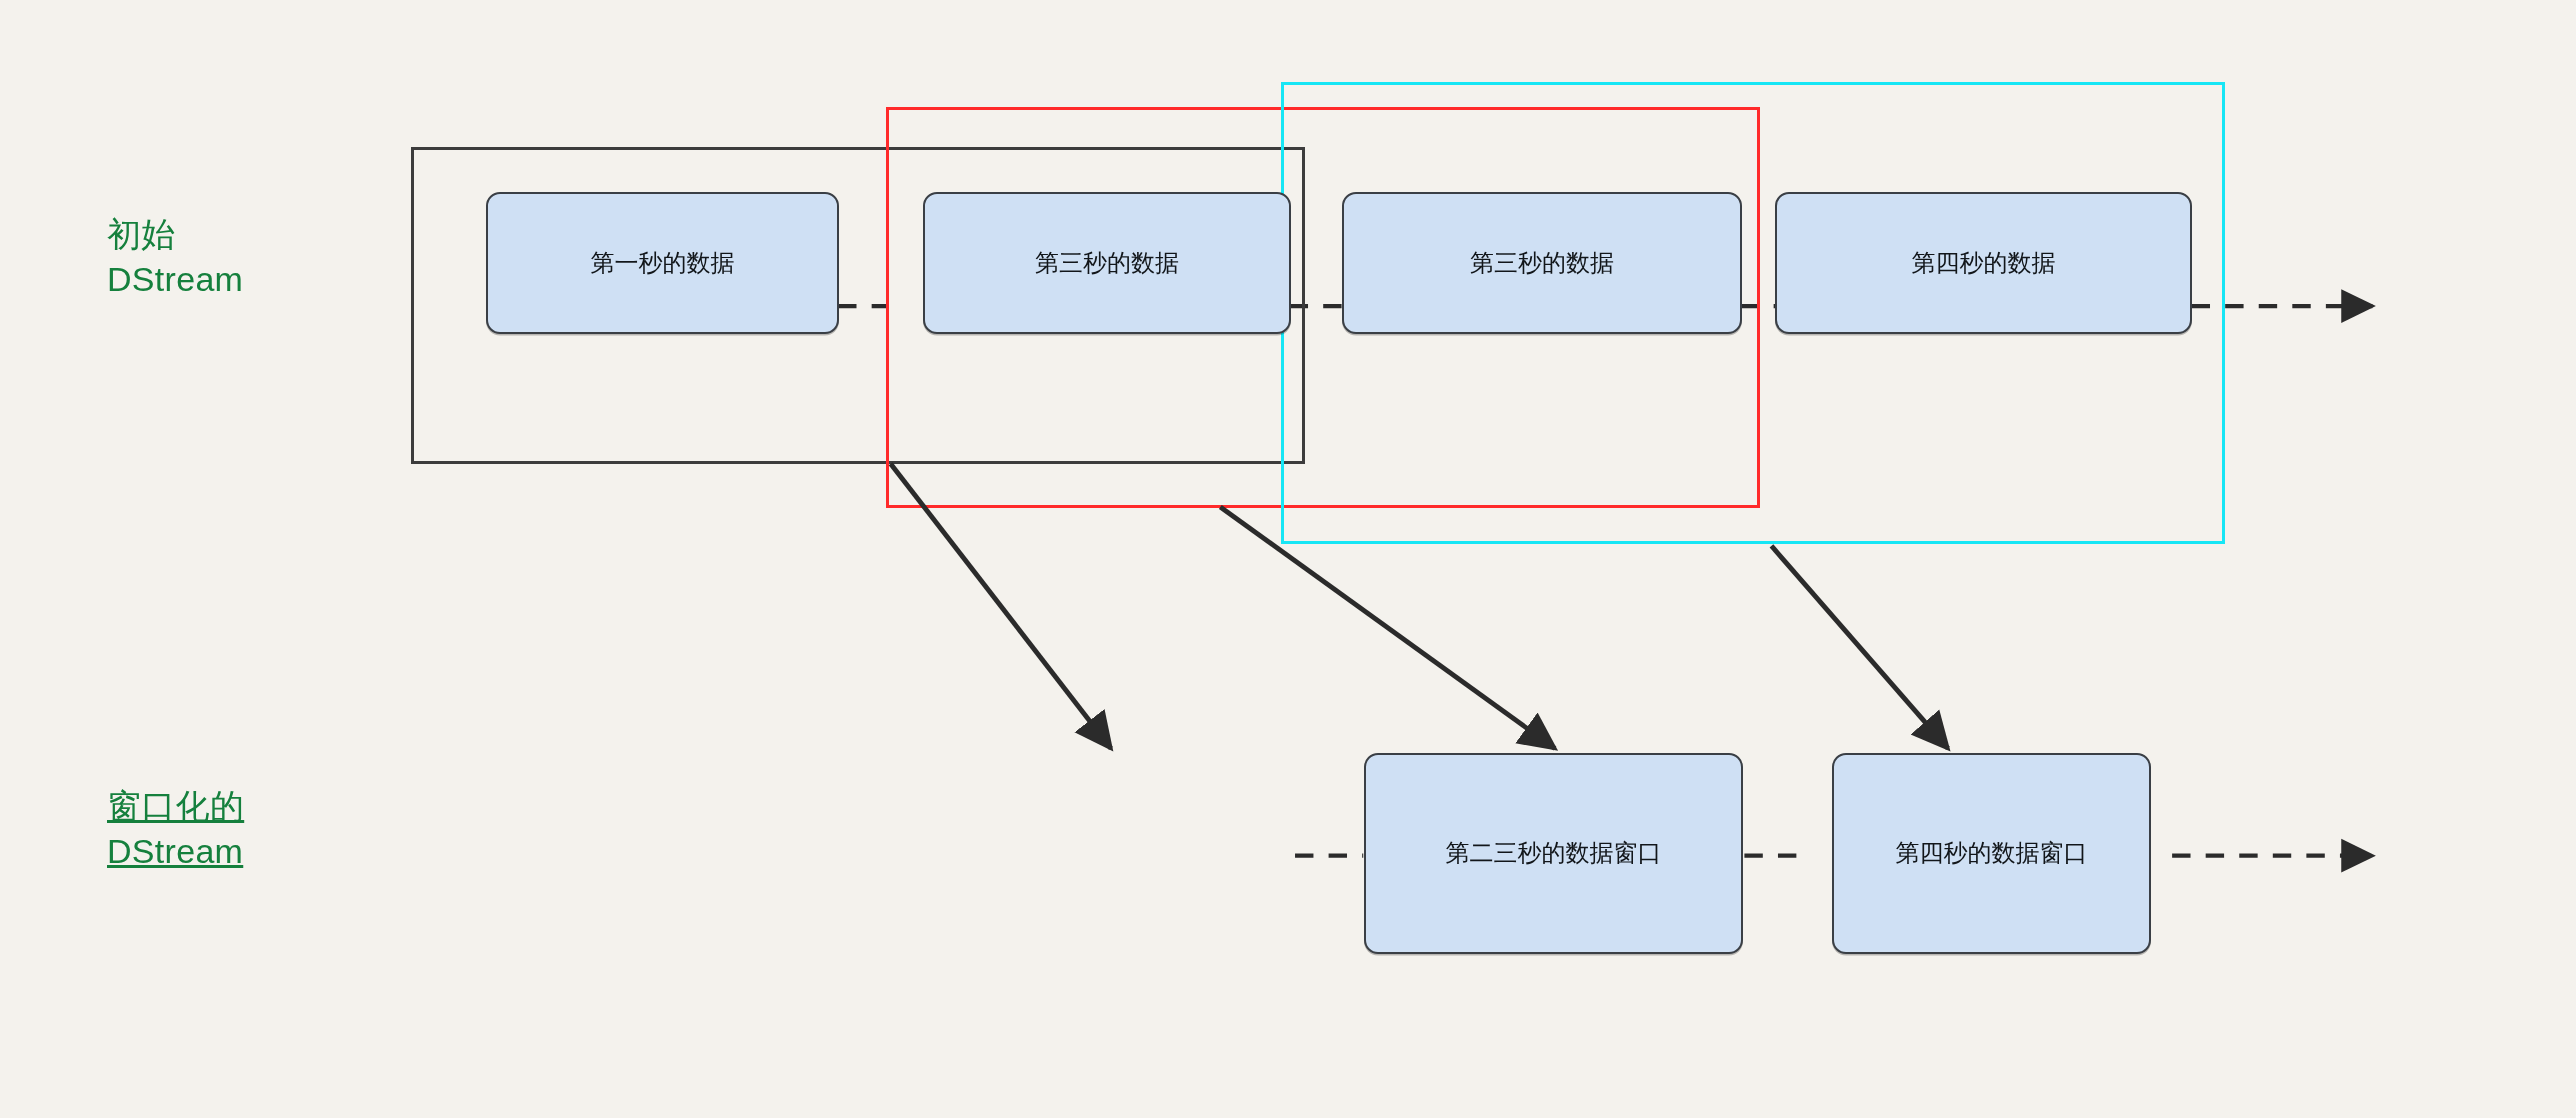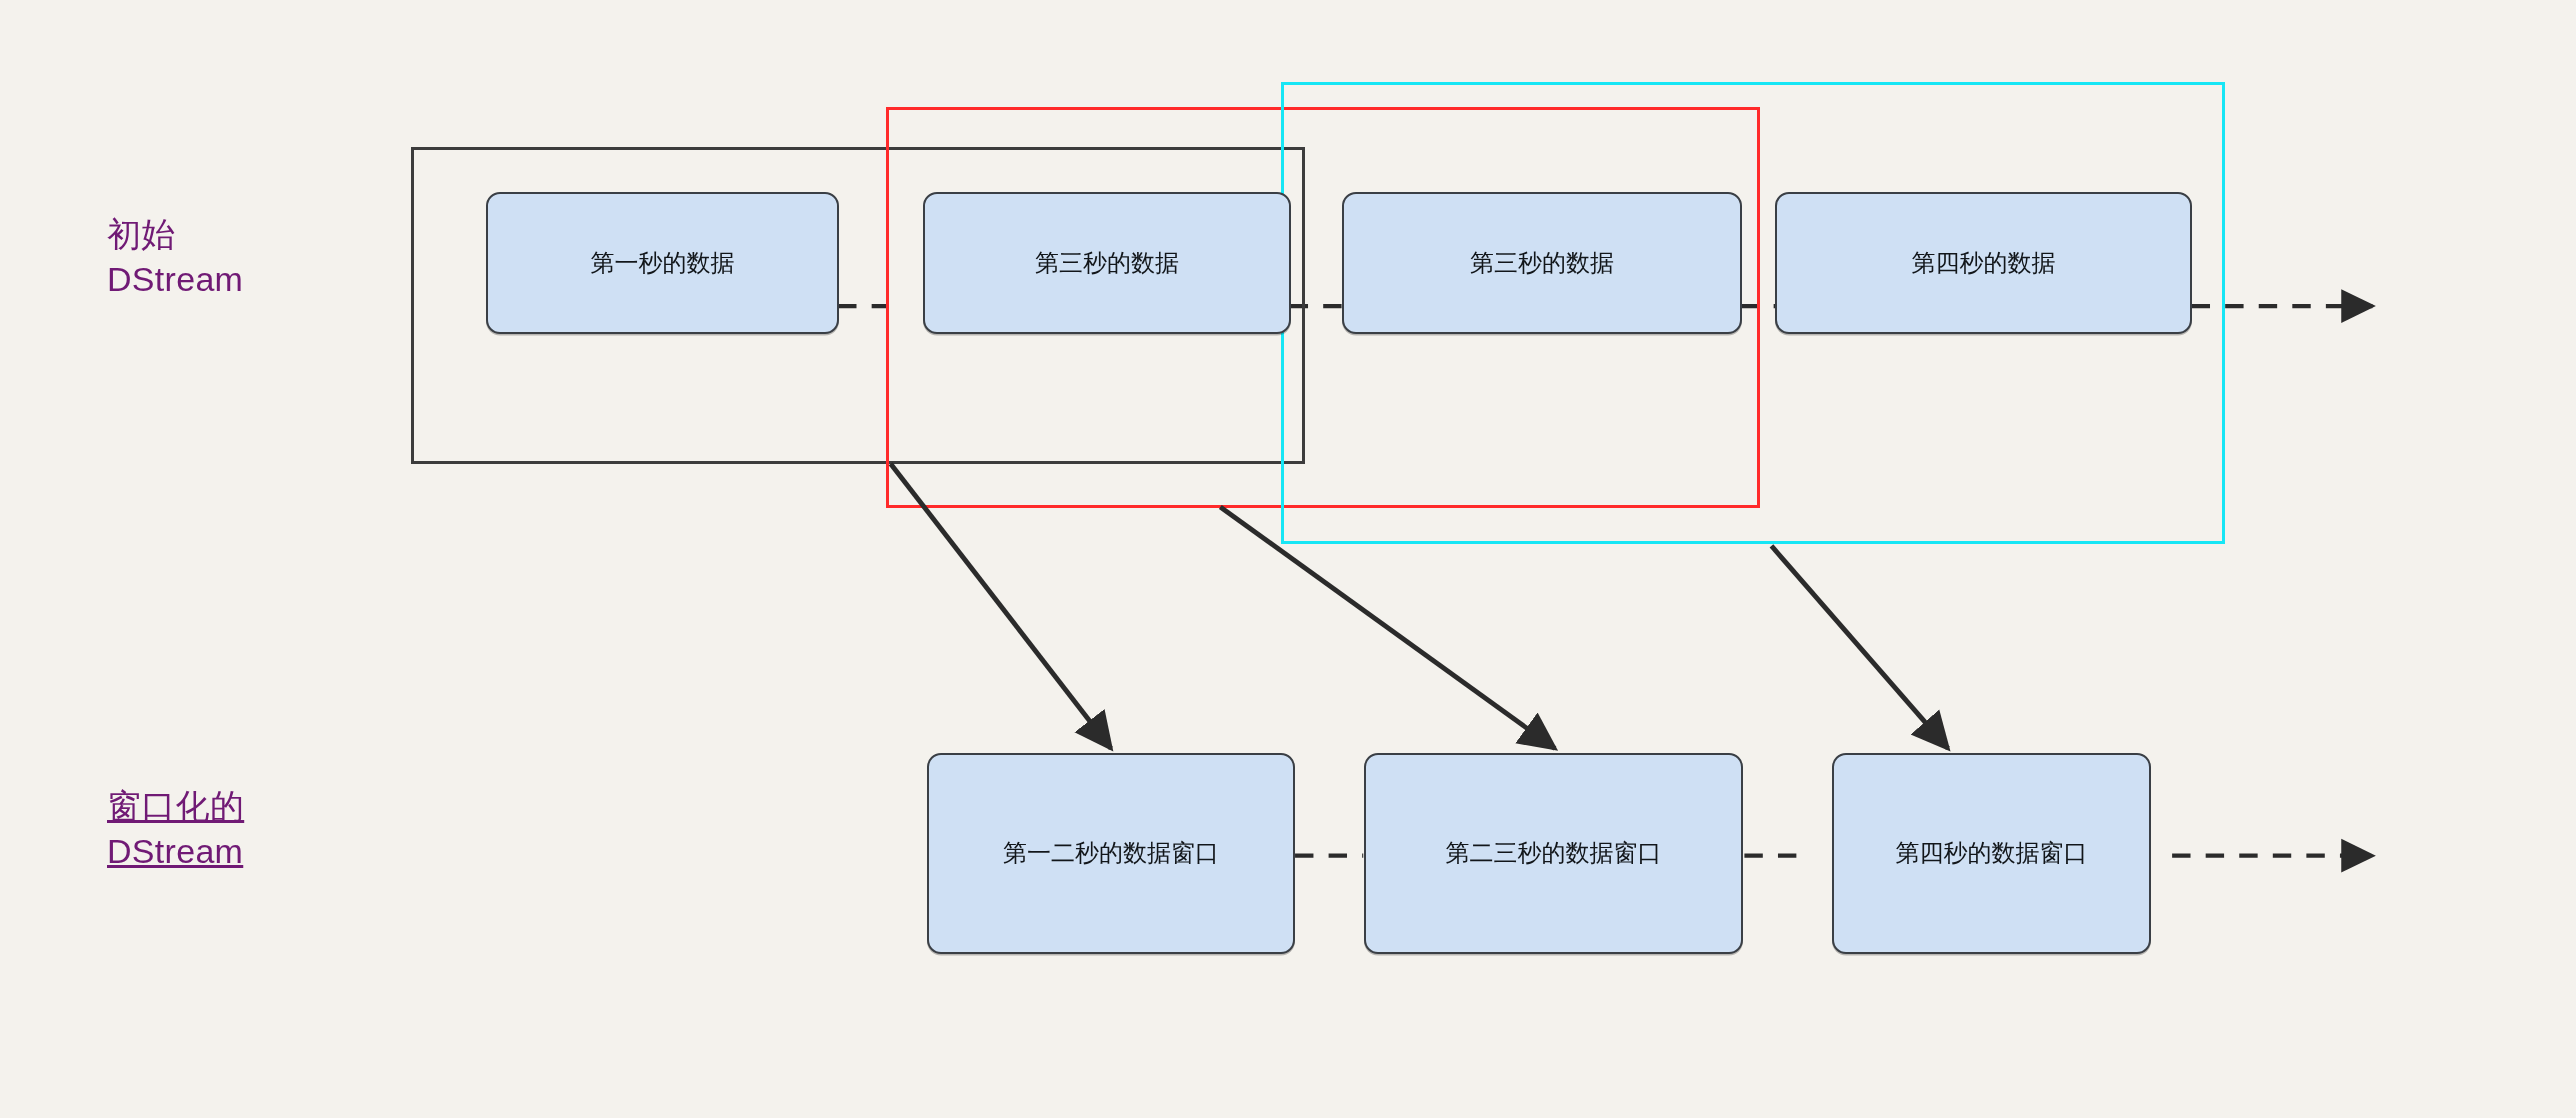--- a/index.html
+++ b/index.html
@@ -14,21 +14,21 @@
     position: relative;
     width: 2576px;
     height: 1119px;
     background: #f4f2ed;
     overflow: hidden;
   }
   .row-label {
     position: absolute;
     font-size: 34px;
     line-height: 1.32;
-    color: #701a75;
+    color: #15803d;
     white-space: pre-line;
     letter-spacing: 0.3px;
   }
   #label-top    { left: 107px; top: 212px; }
   #label-bottom { left: 107px; top: 784px; text-decoration: underline; }
 
   .node {
     position: absolute;
     box-sizing: border-box;
     background: #cfe0f4;
@@ -107,23 +107,20 @@
   <div class="node" style="left:923px; top:192px; width:368px; height:142px;">
     <span class="txt">第三秒的数据</span>
   </div>
   <div class="node" style="left:1342px; top:192px; width:400px; height:142px;">
     <span class="txt">第三秒的数据</span>
   </div>
   <div class="node" style="left:1775px; top:192px; width:417px; height:142px;">
     <span class="txt">第四秒的数据</span>
   </div>
 
-  <div class="node wrap" style="left:927px; top:753px; width:368px; height:201px;">
-    <span class="txt">第一二秒的数据窗口</span>
-  </div>
   <div class="node wrap" style="left:1364px; top:753px; width:379px; height:201px;">
     <span class="txt">第二三秒的数据窗口</span>
   </div>
   <div class="node wrap" style="left:1832px; top:753px; width:319px; height:201px;border-radius:14px;">
     <span class="txt">第四秒的数据窗口</span>
   </div>
 
   <svg class="svg-layer" viewBox="0 0 4758 2066" xmlns="http://www.w3.org/2000/svg">
     <defs>
       <marker id="arrowDiag" markerWidth="9" markerHeight="9" refX="7.2" refY="4.5" orient="auto" markerUnits="strokeWidth">

